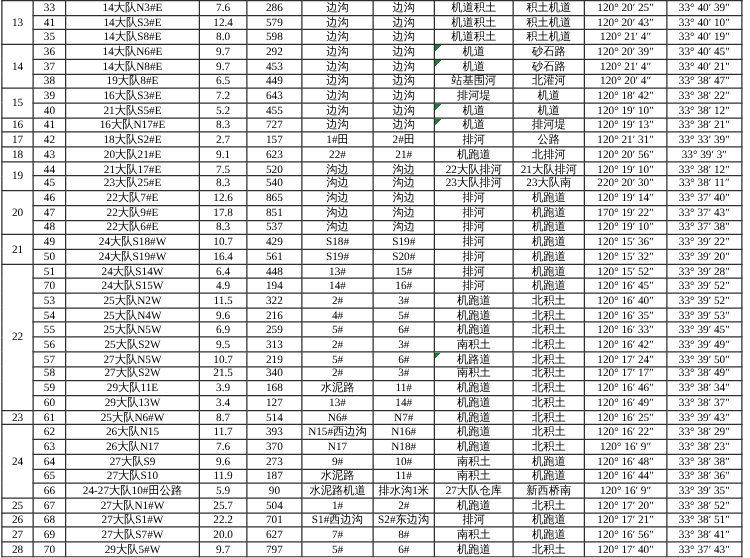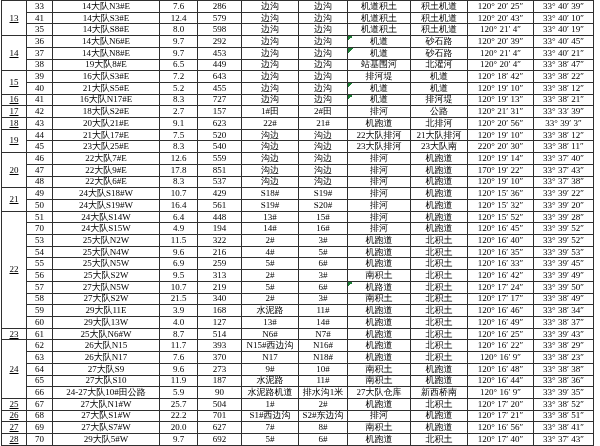--- a/index.html
+++ b/index.html
@@ -27,21 +27,21 @@
     margin: 0;
     text-align: center;
     vertical-align: middle;
     font-size: 9px;
     line-height: 1;
     color: var(--text, #000);
     white-space: nowrap;
     overflow: hidden;
     position: relative;
   }
-  td.group-cell { font-size: 9px; text-decoration: underline; }
+  td.group-cell { font-size: 9px; }
   td .flag {
     position: absolute;
     top: 0; left: 0;
     width: 5px; height: 5px;
     background: linear-gradient(to bottom right, var(--flag_green, #1d7d36) 50%, transparent 50%);
     pointer-events: none;
   }
   td span.val { display: inline-block; }
 </style>
 </head>
@@ -224,21 +224,21 @@
           <td><span class="val">23大队排河</span></td>
           <td><span class="val">23大队南</span></td>
           <td><span class="val">220° 20′ 30″</span></td>
           <td><span class="val">33° 38′ 11″</span></td>
         </tr>
         <tr>
           <td rowspan="3" class="group-cell">20</td>
           <td><span class="val">46</span></td>
           <td><span class="val">22大队7#E</span></td>
           <td><span class="val">12.6</span></td>
-          <td><span class="val">559</span></td>
+          <td><span class="val">865</span></td>
           <td><span class="val">沟边</span></td>
           <td><span class="val">沟边</span></td>
           <td><span class="val">排河</span></td>
           <td><span class="val">机跑道</span></td>
           <td><span class="val">120° 19′ 14″</span></td>
           <td><span class="val">33° 37′ 40″</span></td>
         </tr>
         <tr>
           <td><span class="val">47</span></td>
           <td><span class="val">22大队9#E</span></td>
@@ -393,21 +393,21 @@
           <td><span class="val">水泥路</span></td>
           <td><span class="val">11#</span></td>
           <td><span class="val">机跑道</span></td>
           <td><span class="val">北积土</span></td>
           <td><span class="val">120° 16′ 46″</span></td>
           <td><span class="val">33° 38′ 34″</span></td>
         </tr>
         <tr>
           <td><span class="val">60</span></td>
           <td><span class="val">29大队13W</span></td>
-          <td><span class="val">4.0</span></td>
+          <td><span class="val">3.4</span></td>
           <td><span class="val">127</span></td>
           <td><span class="val">13#</span></td>
           <td><span class="val">14#</span></td>
           <td><span class="val">机跑道</span></td>
           <td><span class="val">北积土</span></td>
           <td><span class="val">120° 16′ 49″</span></td>
           <td><span class="val">33° 38′ 37″</span></td>
         </tr>
         <tr>
           <td rowspan="1" class="group-cell">23</td>
@@ -520,21 +520,21 @@
           <td><span class="val">南积土</span></td>
           <td><span class="val">机跑道</span></td>
           <td><span class="val">120° 16′ 56″</span></td>
           <td><span class="val">33° 38′ 41″</span></td>
         </tr>
         <tr>
           <td rowspan="1" class="group-cell">28</td>
           <td><span class="val">70</span></td>
           <td><span class="val">29大队5#W</span></td>
           <td><span class="val">9.7</span></td>
-          <td><span class="val">692</span></td>
+          <td><span class="val">797</span></td>
           <td><span class="val">5#</span></td>
           <td><span class="val">6#</span></td>
           <td><span class="val">机跑道</span></td>
           <td><span class="val">北积土</span></td>
           <td><span class="val">120° 17′ 40″</span></td>
           <td><span class="val">33° 37′ 43″</span></td>
         </tr>
       </tbody>
   </table>
 </div>

